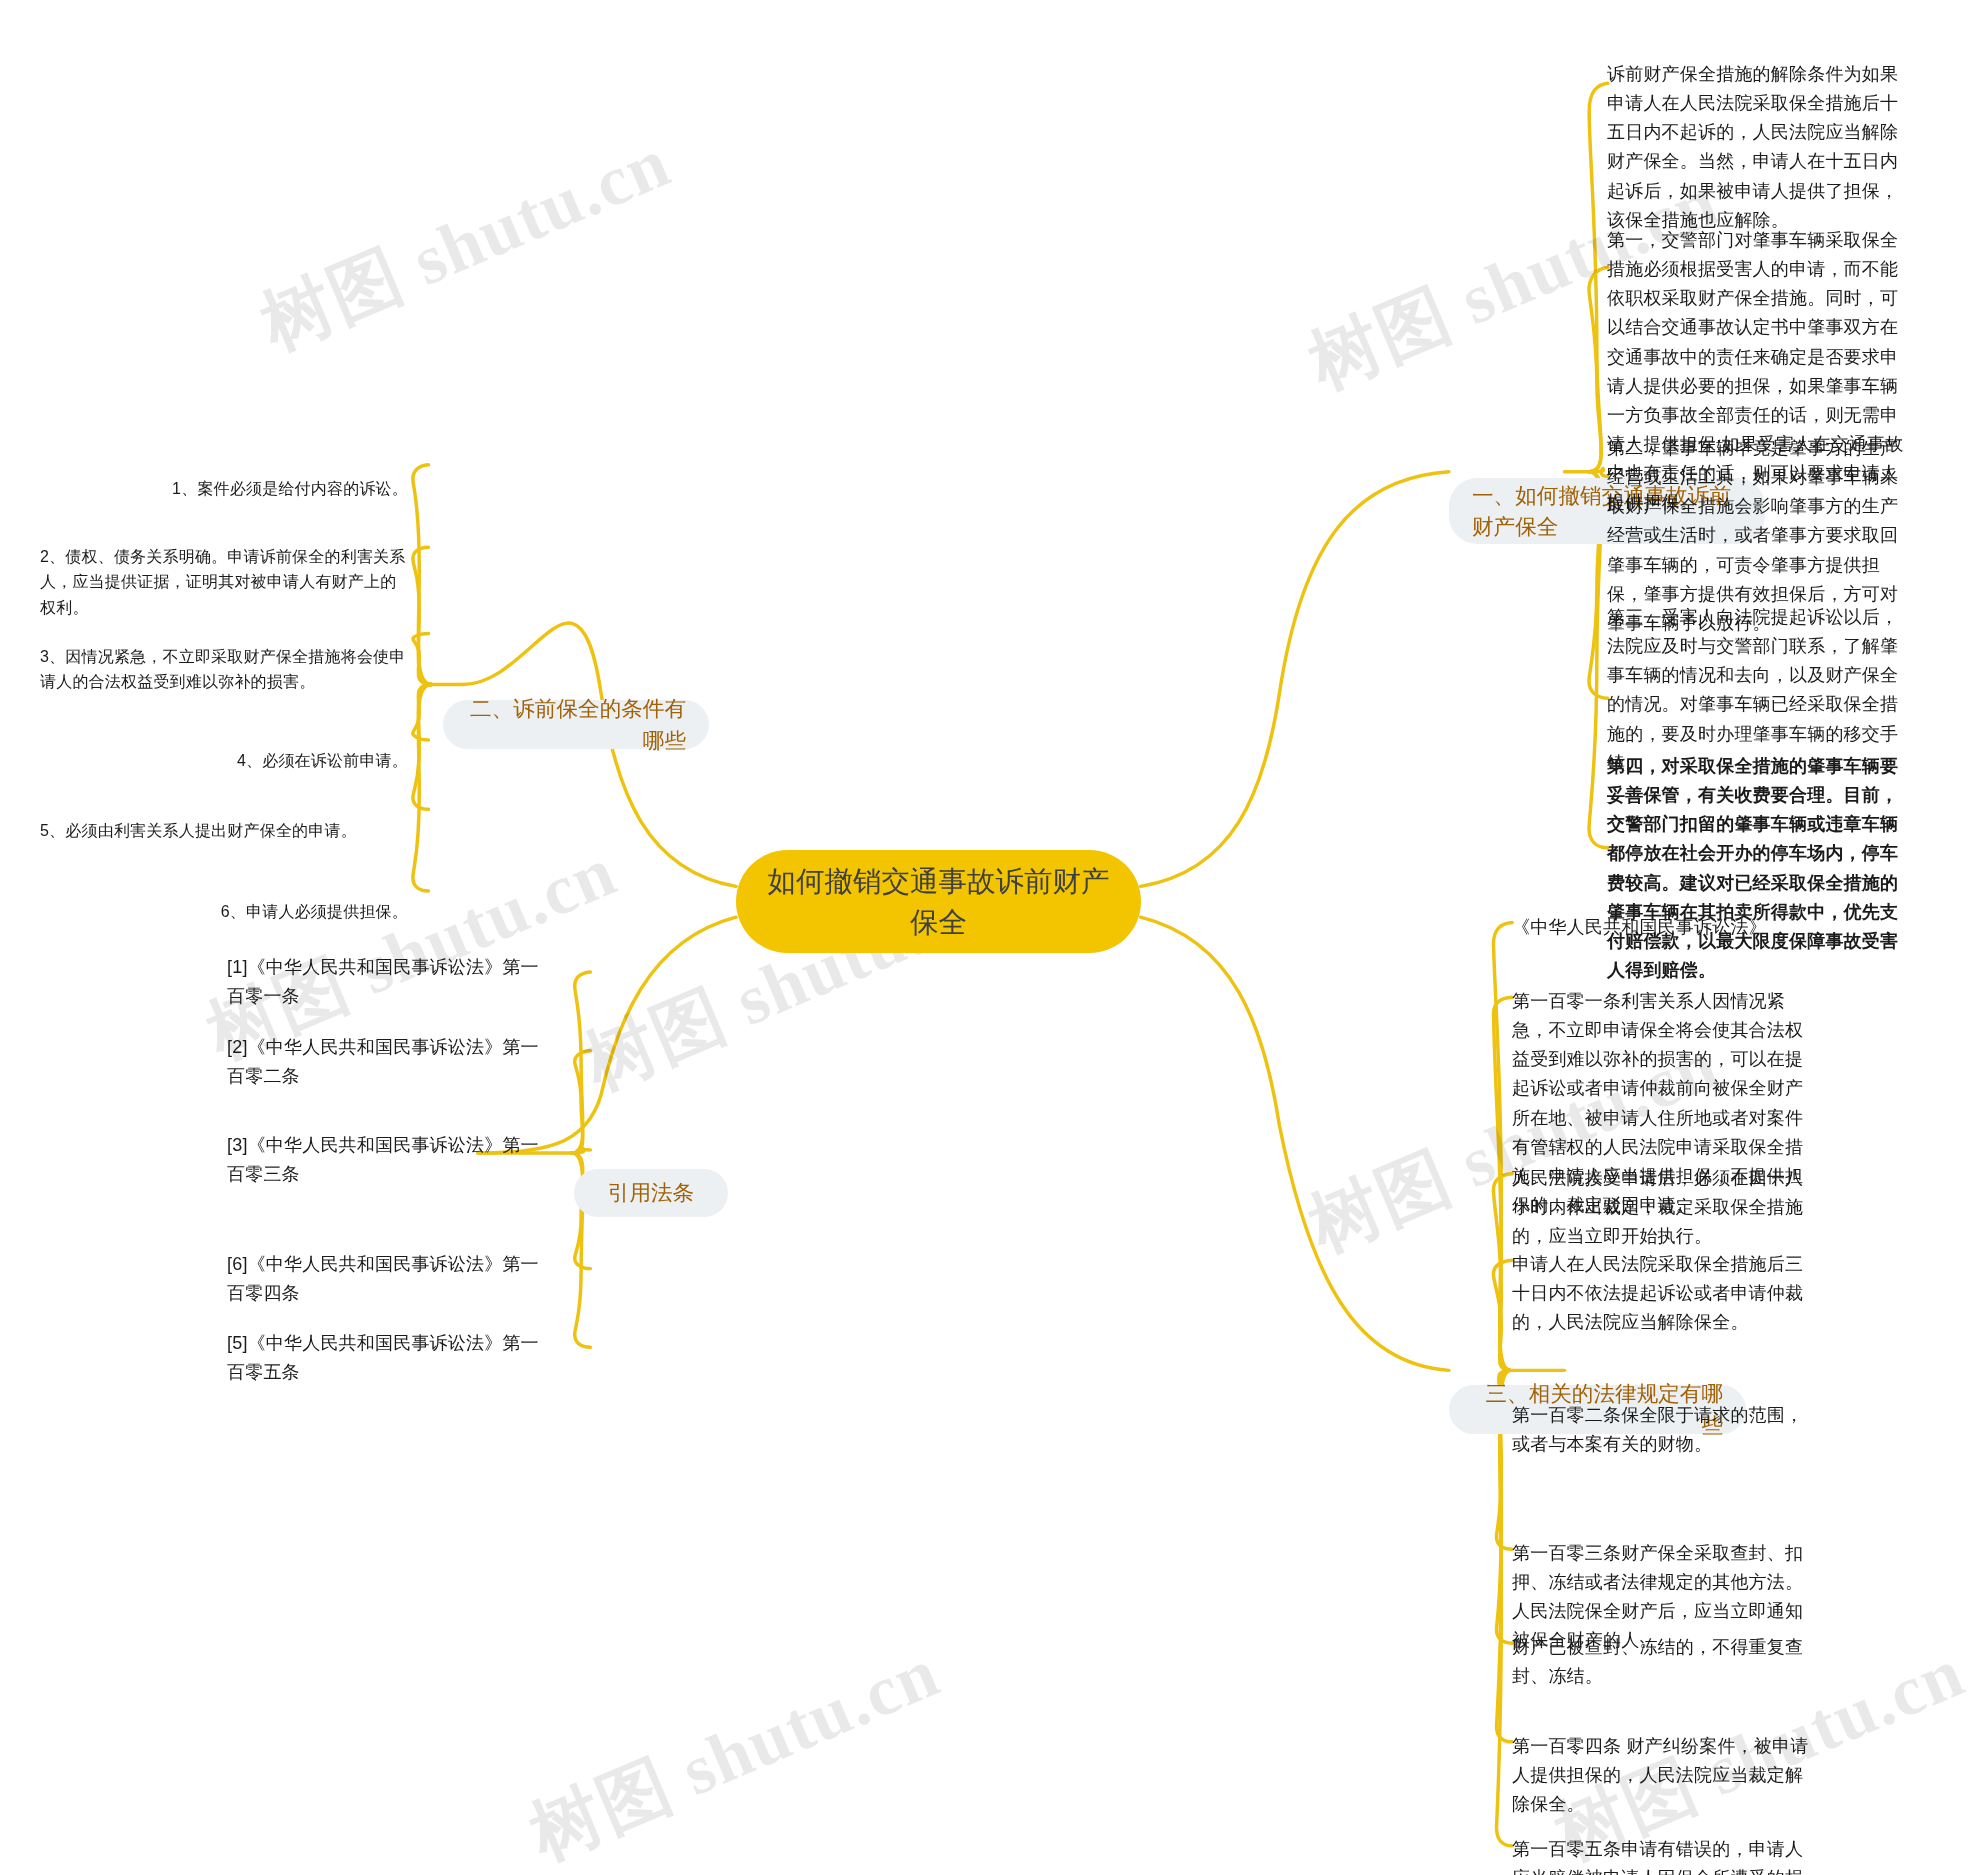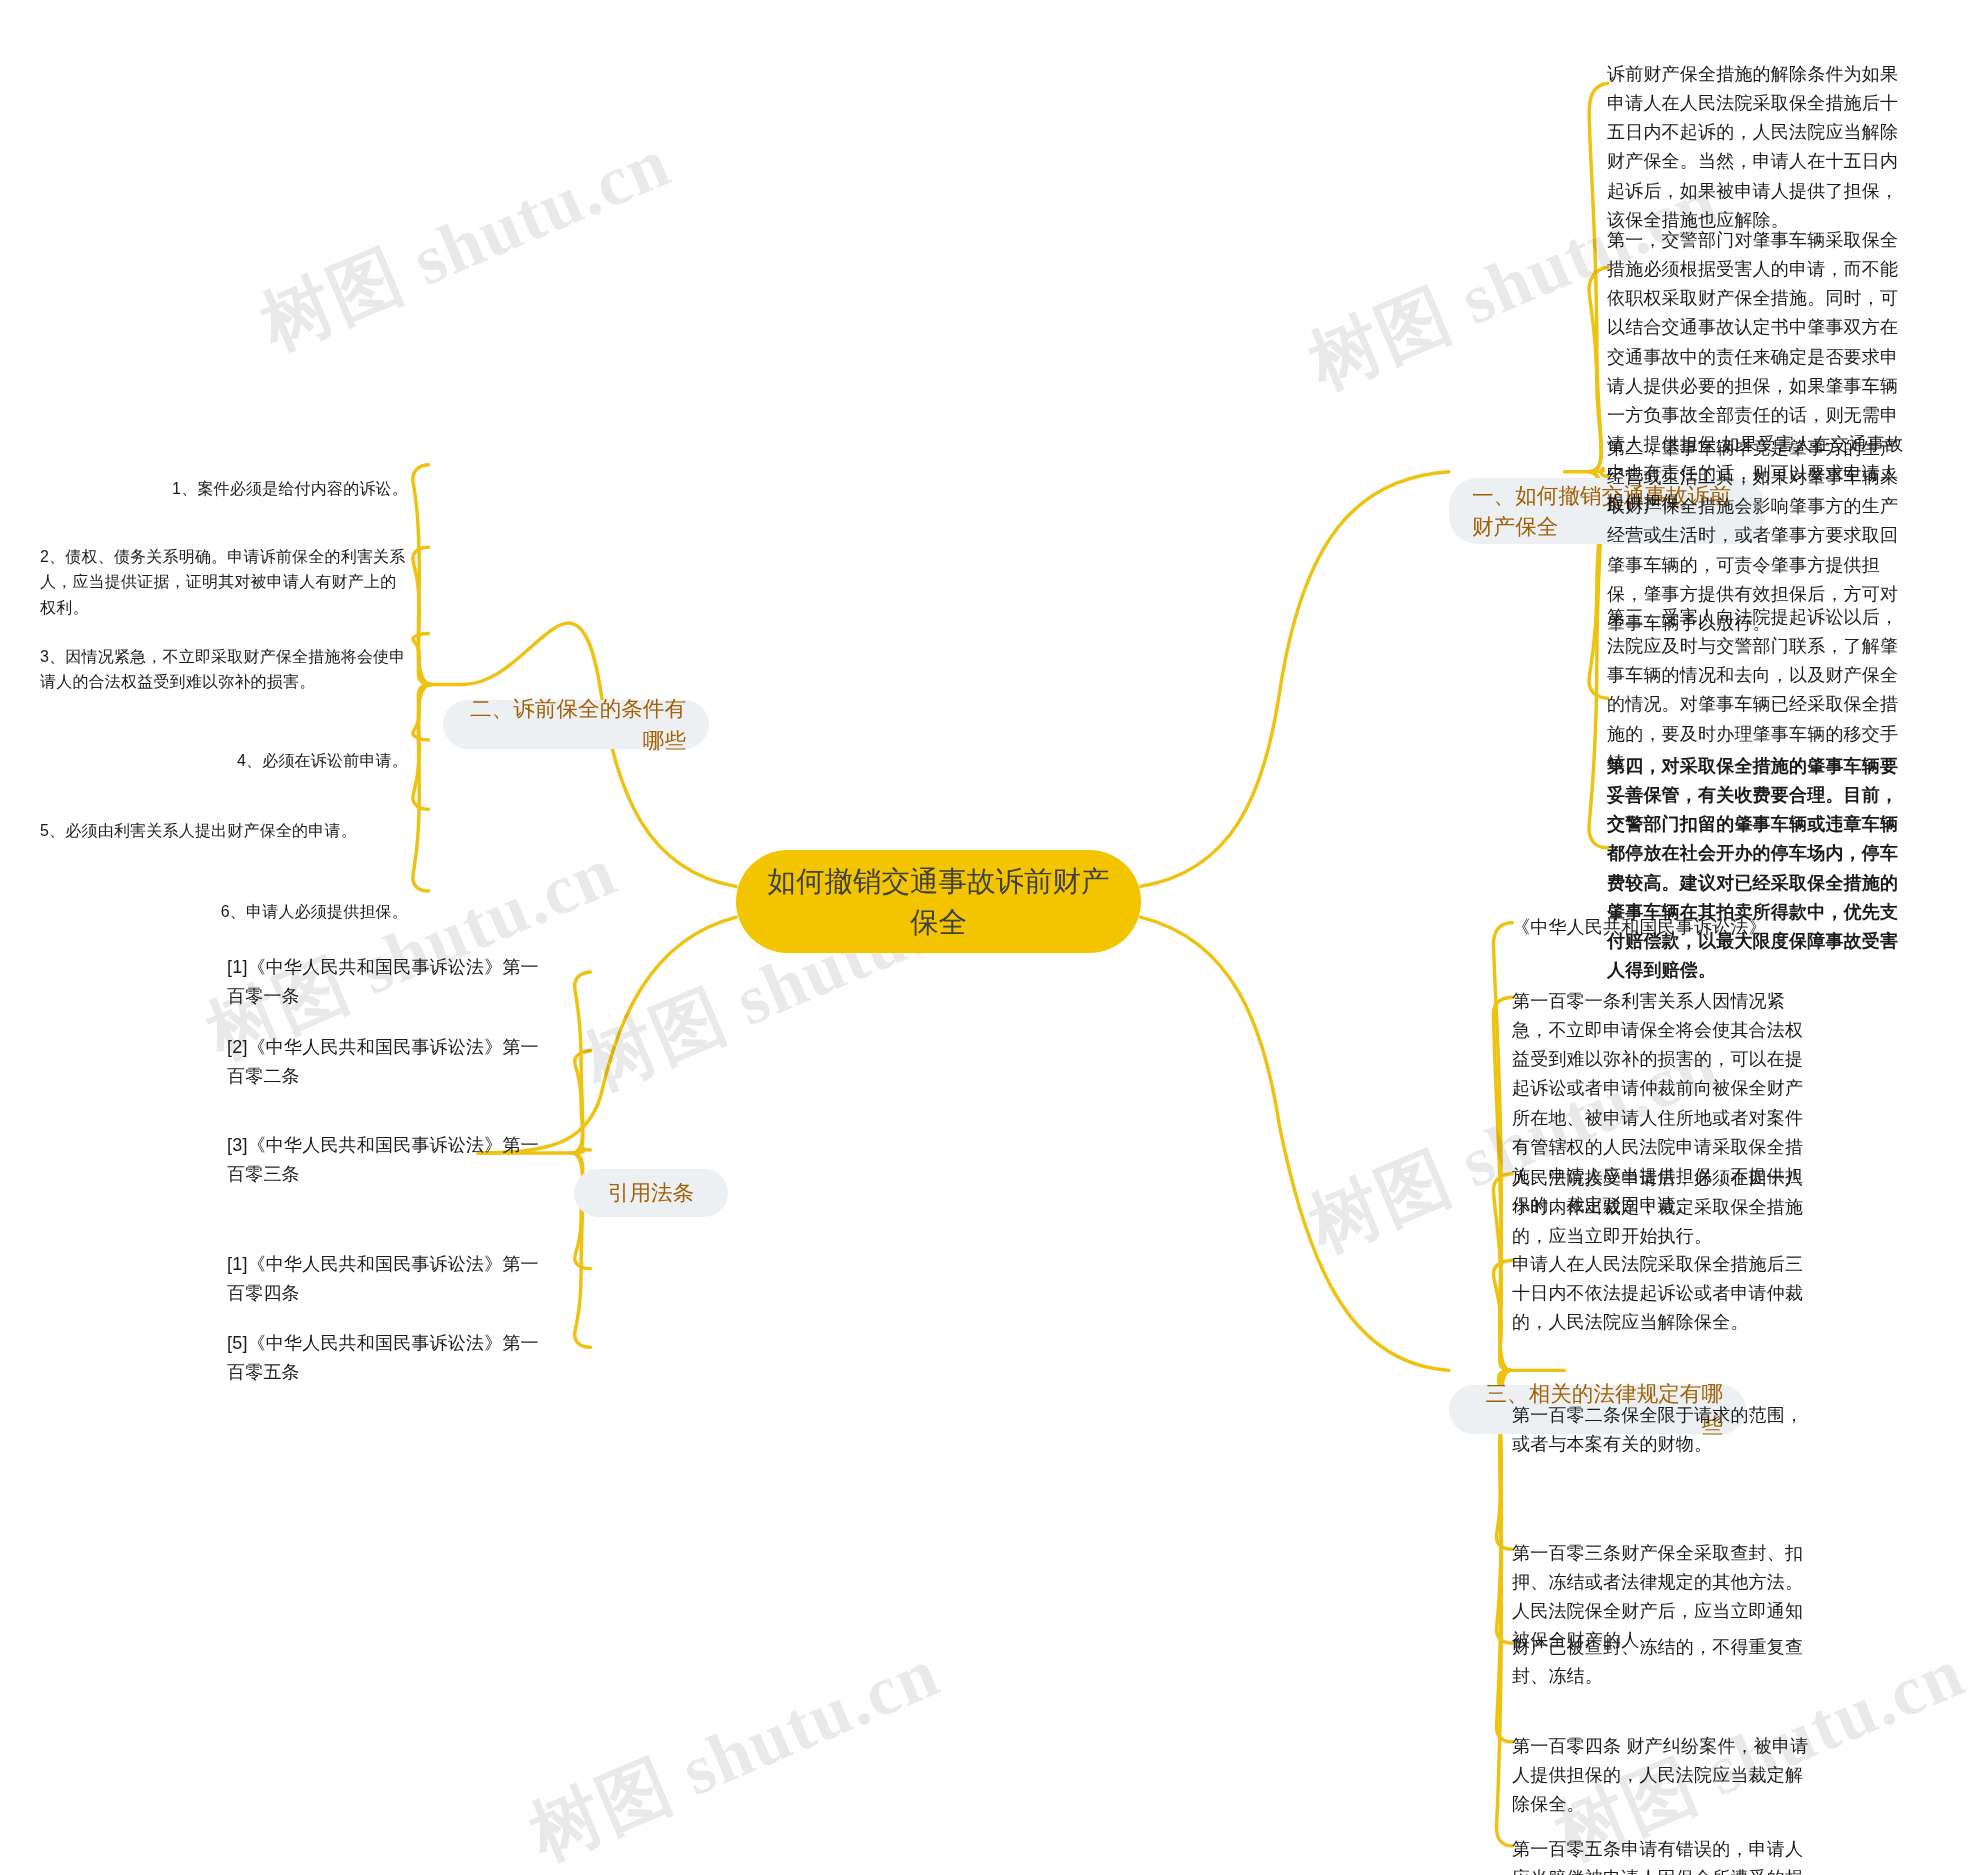--- a/index.html
+++ b/index.html
@@ -189,17 +189,17 @@
   <div class="node leaf-node" style="left:1512px; top:1732px; width:308px;">第一百零四条 财产纠纷案件，被申请人提供担保的，人民法院应当裁定解除保全。</div>
   <div class="node leaf-node" style="left:1512px; top:1835px; width:308px;">第一百零五条申请有错误的，申请人应当赔偿被申请人因保全所遭受的损失。</div>
 
   <div class="node branch-node center-text" style="left:574px; top:1129px; width:154px; height:48px;">
     <span>引用法条</span>
   </div>
 
   <div class="node leaf-node" style="left:227px; top:953px; width:312px;">[1]《中华人民共和国民事诉讼法》第一百零一条</div>
   <div class="node leaf-node" style="left:227px; top:1033px; width:312px;">[2]《中华人民共和国民事诉讼法》第一百零二条</div>
   <div class="node leaf-node" style="left:227px; top:1131px; width:312px;">[3]《中华人民共和国民事诉讼法》第一百零三条</div>
-  <div class="node leaf-node" style="left:227px; top:1250px; width:312px;">[1]《中华人民共和国民事诉讼法》第一百零四条</div>
+  <div class="node leaf-node" style="left:227px; top:1250px; width:312px;">[6]《中华人民共和国民事诉讼法》第一百零四条</div>
   <div class="node leaf-node" style="left:227px; top:1329px; width:312px;">[5]《中华人民共和国民事诉讼法》第一百零五条</div>
 
 </div>
 
 
 </body></html>

